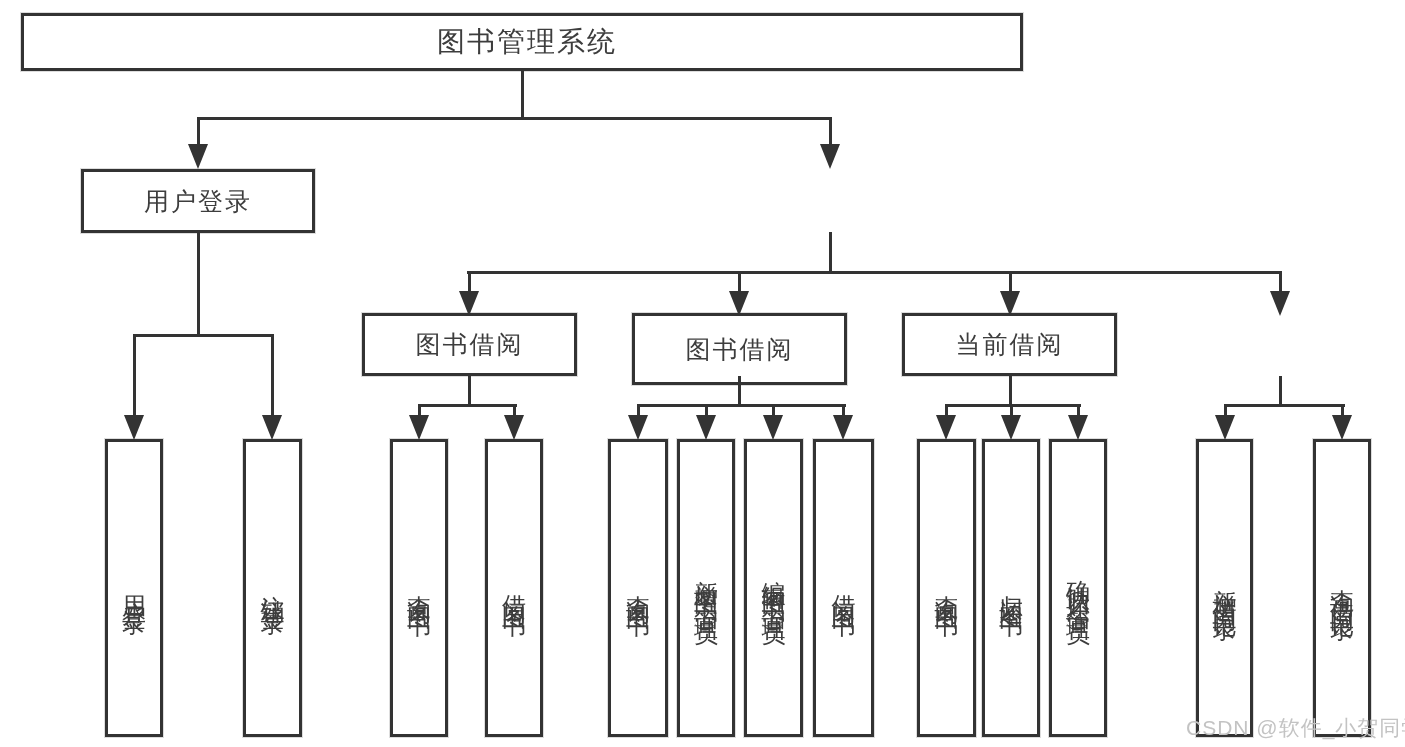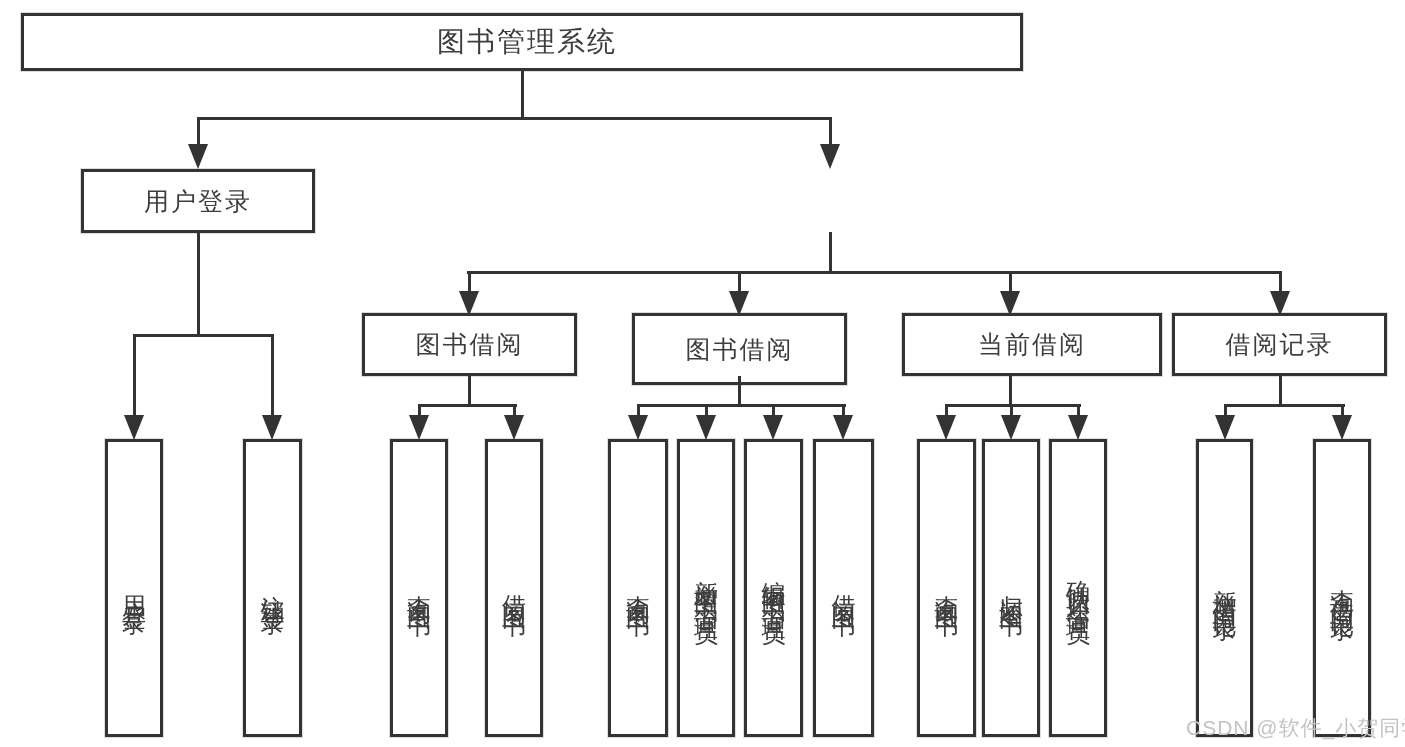--- a/index.html
+++ b/index.html
@@ -55,22 +55,21 @@
 <body>
 
 <div class="stage">
 
   <div class="node root" style="left:21px;top:13px;width:1002px;height:58px">图书管理系统</div>
 
   <div class="node h" style="left:81px;top:169px;width:234px;height:64px">用户登录</div>
 
   <div class="node h" style="left:362px;top:313px;width:215px;height:63px">图书借阅</div>
   <div class="node h" style="left:632px;top:313px;width:215px;height:72px">图书借阅</div>
-  <div class="node h" style="left:902px;top:313px;width:260px;height:63px">当前借阅</div>
-  <div class="node h" style="left:1172px;top:313px;width:215px;height:63px">借阅记录</div>
+  <div class="node h" style="left:902px;top:313px;width:215px;height:63px">当前借阅</div>
 
   <div class="node leaf" style="left:105px;top:439px;width:58px;height:298px">用户登录</div>
   <div class="node leaf" style="left:243px;top:439px;width:59px;height:298px">注销登录</div>
 
   <div class="node leaf" style="left:390px;top:439px;width:58px;height:298px">查询图书</div>
   <div class="node leaf" style="left:485px;top:439px;width:58px;height:298px">借阅图书</div>
 
   <div class="node leaf" style="left:608px;top:439px;width:60px;height:298px">查询图书</div>
   <div class="node leaf" style="left:677px;top:439px;width:58px;height:298px">新增图书（管理员）</div>
   <div class="node leaf" style="left:744px;top:439px;width:59px;height:298px">编辑图书（管理员）</div>

